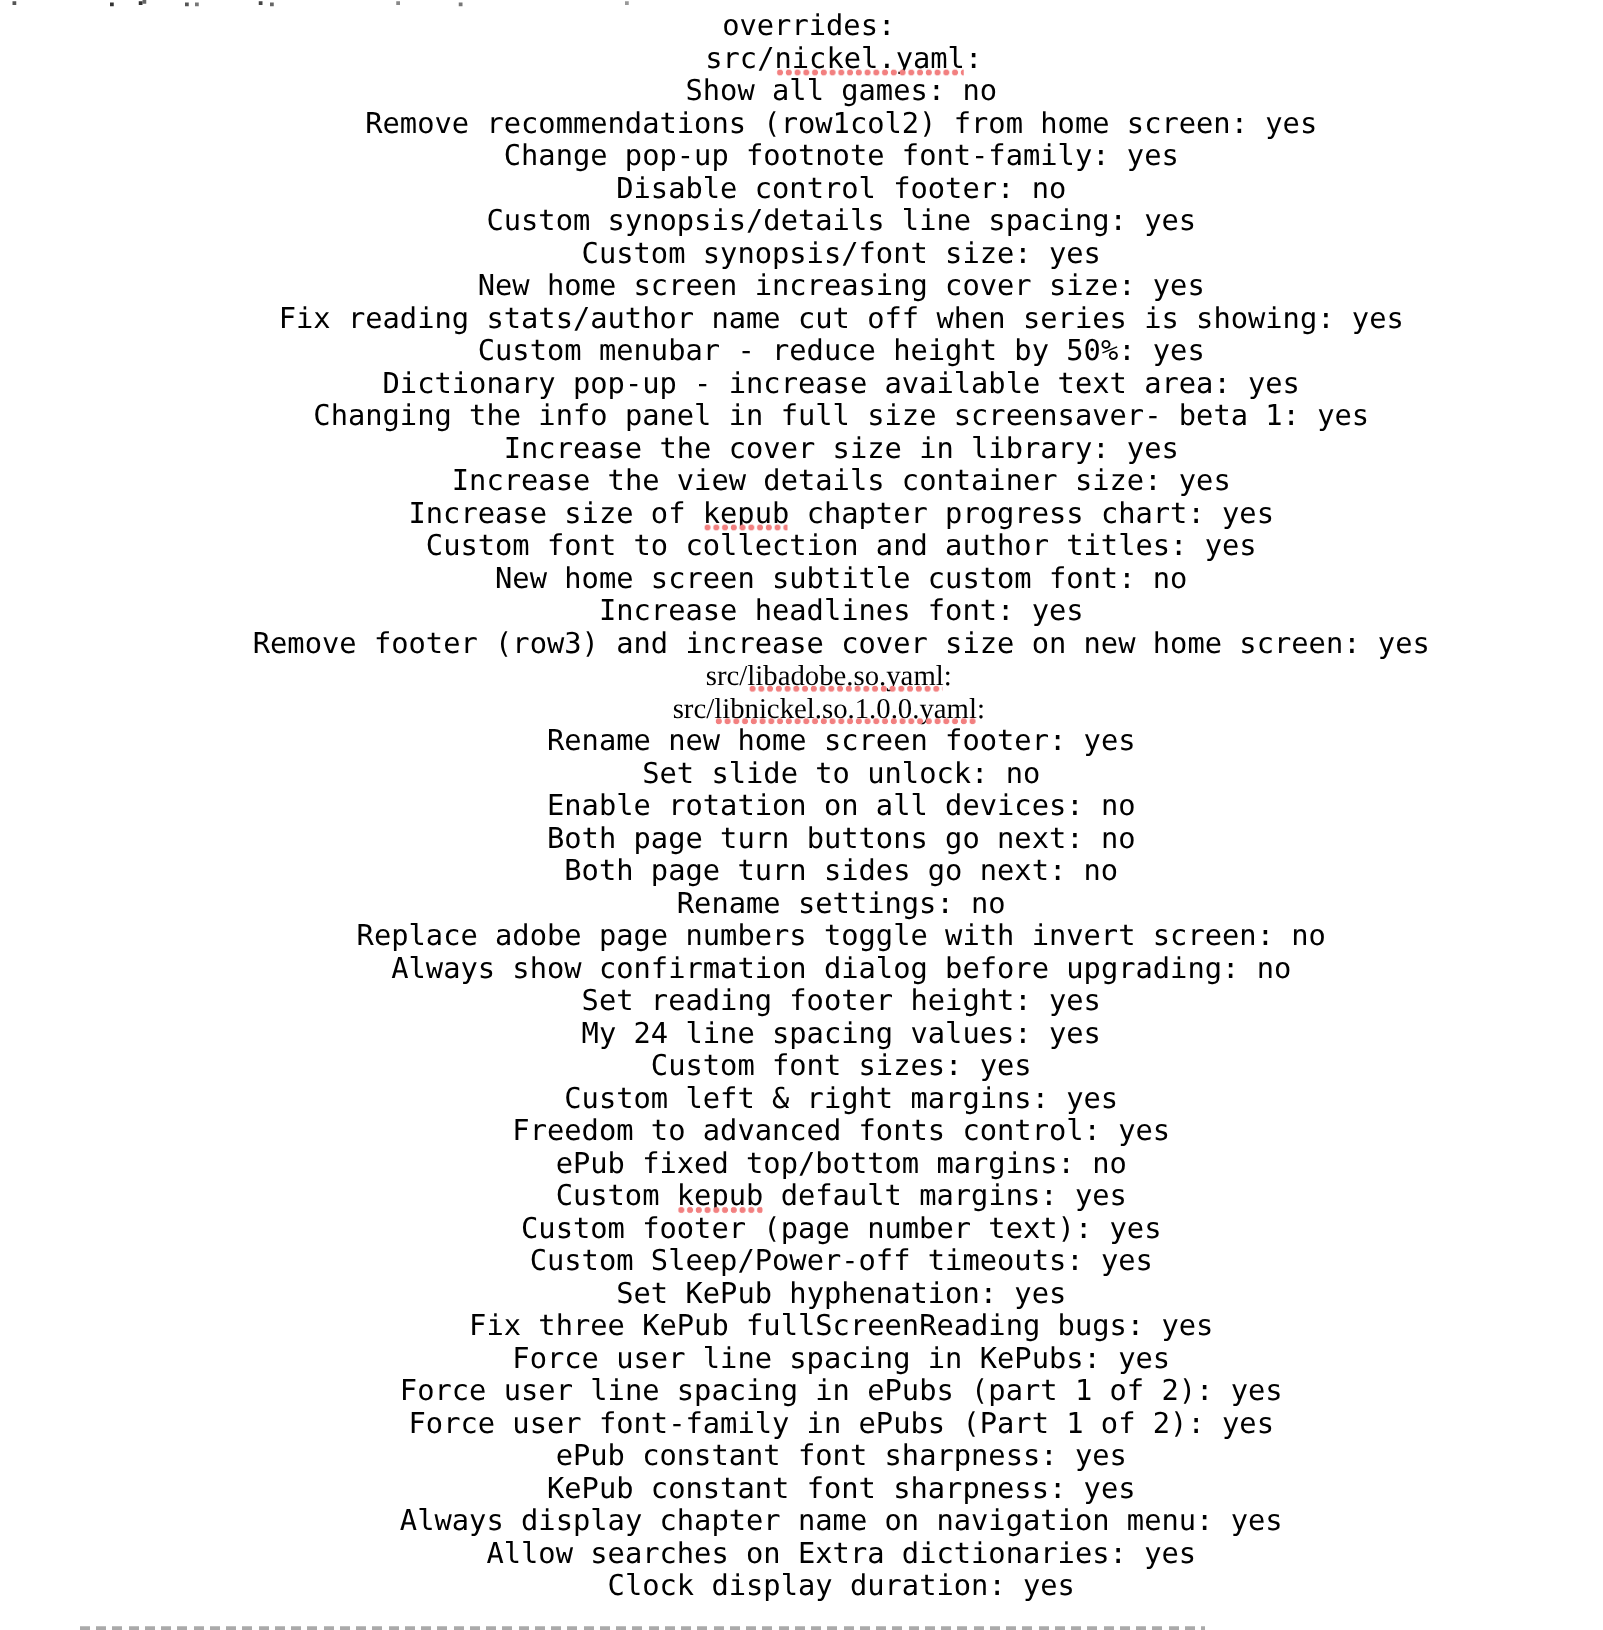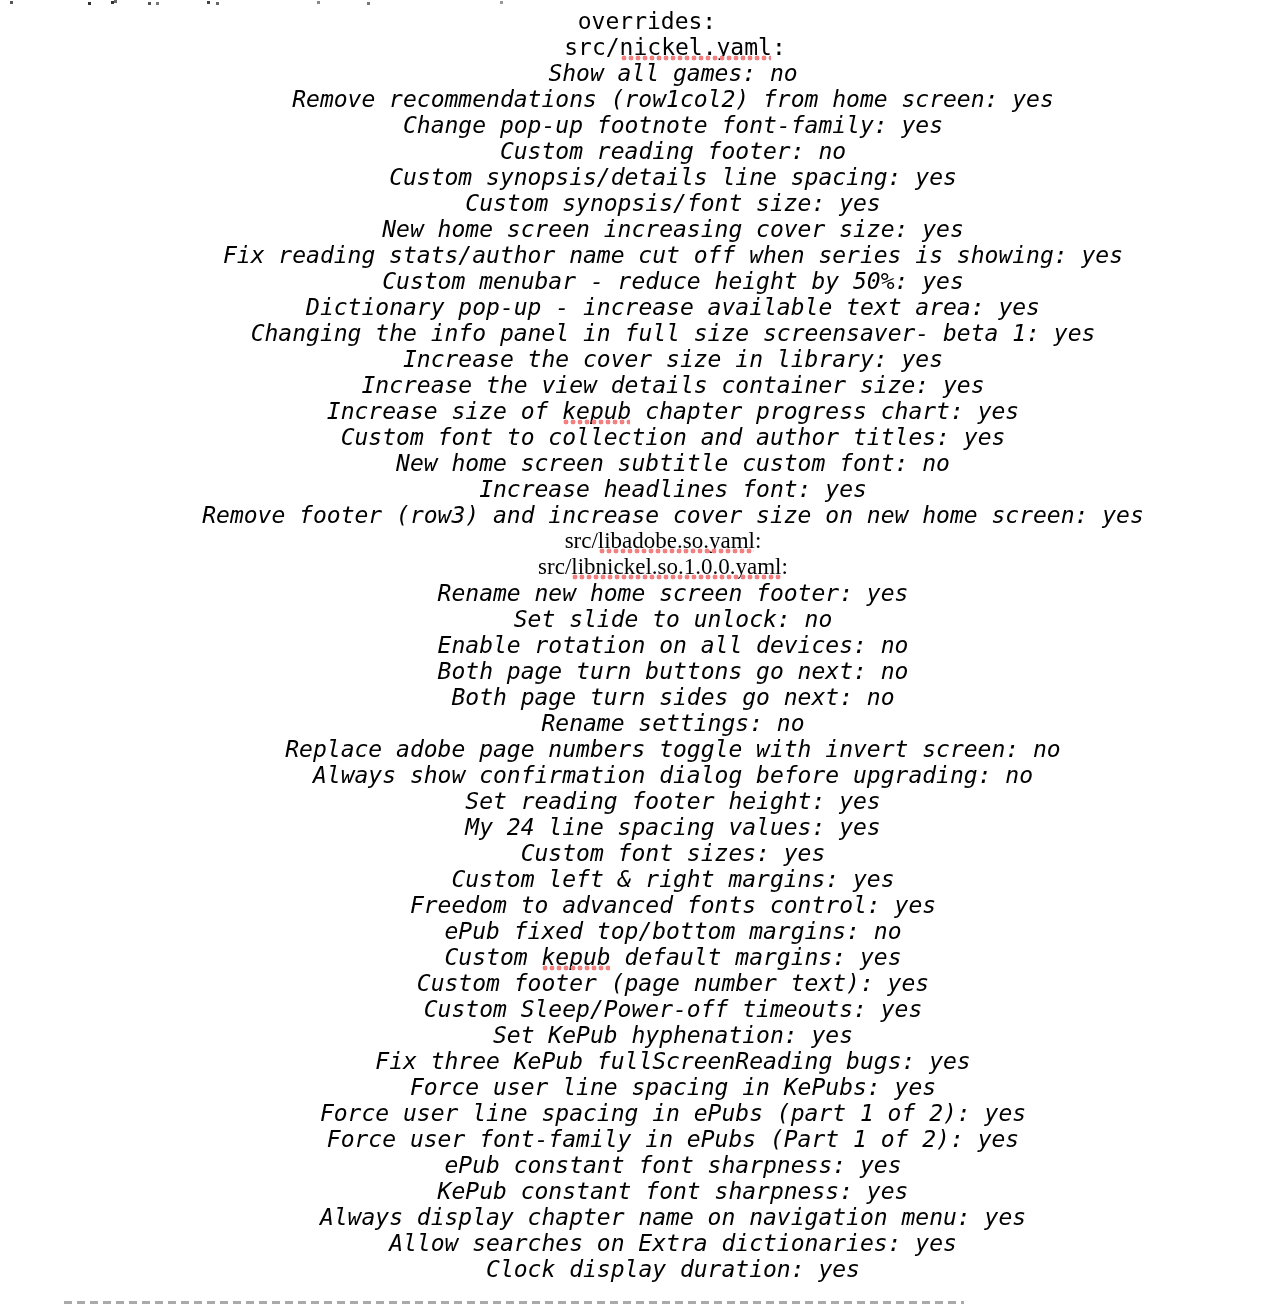--- a/index.html
+++ b/index.html
@@ -11,21 +11,21 @@
     font-family:"DejaVu Sans Mono","Liberation Mono",monospace;
     font-size:23px;
     line-height:26px;
     color:#000000;
   }
   .doc{position:absolute;top:8px;left:0;right:0;}
   .line{height:26px;white-space:pre;text-align:center;}
   .ind-root{padding-left:12px;}
   .ind-src_a{padding-left:54px;margin-left:14px;}
   .ind-src_b{padding-left:44px;font-family:Liberation Serif, serif;}
-  .ind-setting{padding-left:64px;font-style:italic;}
+  .ind-setting{padding-left:64px;}
   
   .misspell{position:relative;}
   .misspell::after{
     content:"";
     position:absolute;
     left:1px;right:1px;bottom:-1px;
     height:6px;
     background-image:radial-gradient(circle at 3px 3px,#f28080 2.2px,rgba(242,128,128,0) 2.7px);
     background-size:7px 6px;
     background-repeat:repeat-x;
@@ -48,21 +48,21 @@
 
 <div class="frag-top"></div>
 <div class="frag-bottom"></div>
 
 <div class="doc">
     <div class="line ind-root"><span>overrides:</span></div>
     <div class="line ind-src_a"><span>src/</span><span class="misspell">nickel.yaml</span><span>:</span></div>
     <div class="line ind-setting"><span>Show all games: no</span></div>
     <div class="line ind-setting"><span>Remove recommendations (row1col2) from home screen: yes</span></div>
     <div class="line ind-setting"><span>Change pop-up footnote font-family: yes</span></div>
-    <div class="line ind-setting"><span>Custom reading footer: no</span></div>
+    <div class="line ind-setting"><span>Disable control footer: no</span></div>
     <div class="line ind-setting"><span>Custom synopsis/details line spacing: yes</span></div>
     <div class="line ind-setting"><span>Custom synopsis/font size: yes</span></div>
     <div class="line ind-setting"><span>New home screen increasing cover size: yes</span></div>
     <div class="line ind-setting"><span>Fix reading stats/author name cut off when series is showing: yes</span></div>
     <div class="line ind-setting"><span>Custom menubar - reduce height by 50%: yes</span></div>
     <div class="line ind-setting"><span>Dictionary pop-up - increase available text area: yes</span></div>
     <div class="line ind-setting"><span>Changing the info panel in full size screensaver- beta 1: yes</span></div>
     <div class="line ind-setting"><span>Increase the cover size in library: yes</span></div>
     <div class="line ind-setting"><span>Increase the view details container size: yes</span></div>
     <div class="line ind-setting"><span>Increase size of </span><span class="misspell">kepub</span><span> chapter progress chart: yes</span></div>

